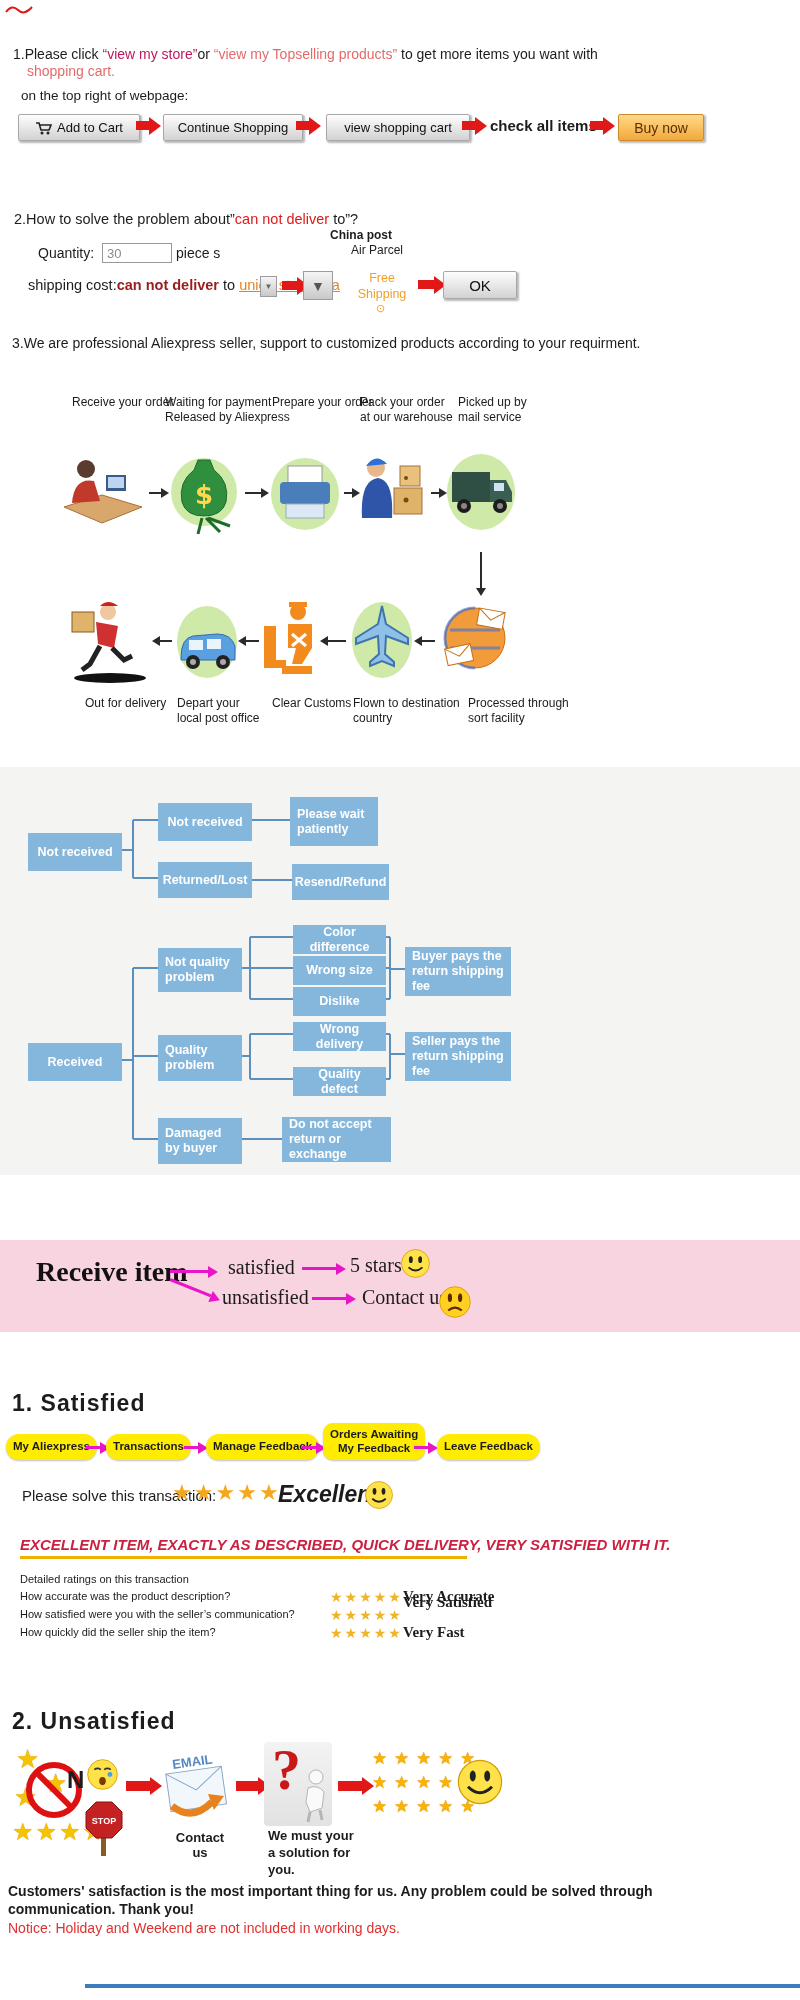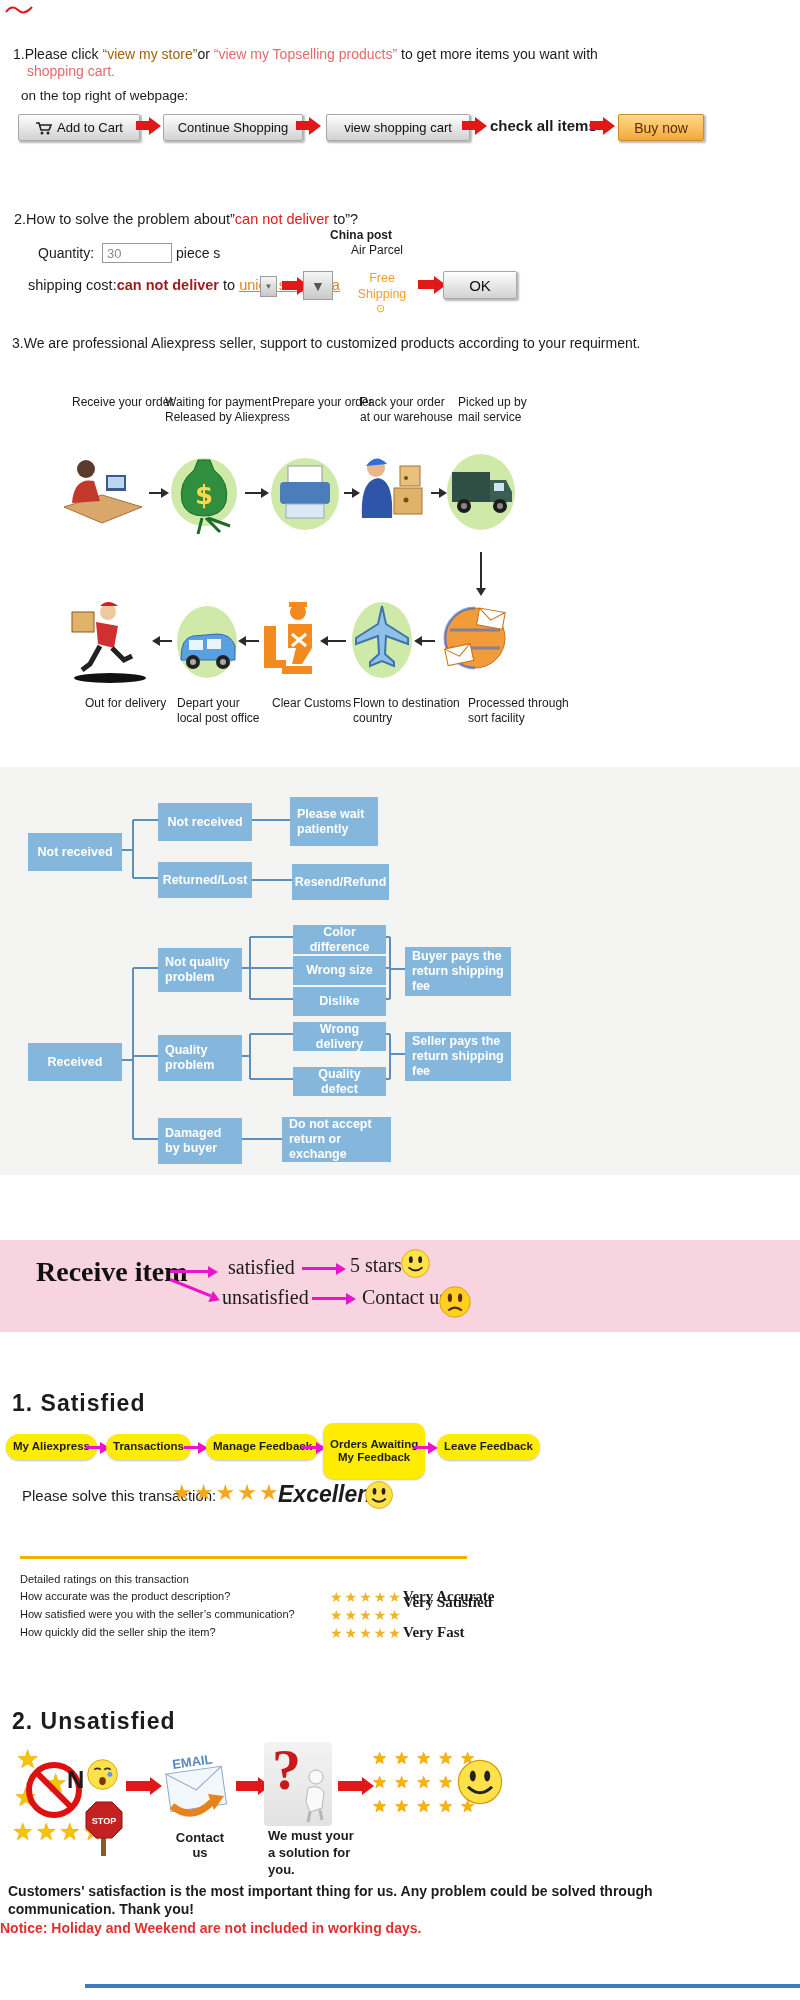--- a/index.html
+++ b/index.html
@@ -59,21 +59,21 @@
 </head>
 <body>
 
 <div id="page">
 
   <svg class="abs" style="left:4px;top:2px" width="30" height="14">
     <path d="M2 10 Q8 2 14 8 T28 5" stroke="#e01818" stroke-width="2" fill="none"></path>
   </svg>
 
   <div class="abs" style="left:13px;top:46px;font-size:14px">
-    <span>1.Please click </span><span style="color:#a16207">“view my store”</span><span>or </span><span style="color:#e46a6a">“view my Topselling products”</span><span> to get more items you want with</span>
+    <span>1.Please click </span><span style="color:#be185d">“view my store”</span><span>or </span><span style="color:#e46a6a">“view my Topselling products”</span><span> to get more items you want with</span>
   </div>
   <div class="abs" style="left:27px;top:63px;font-size:14px;color:#e46a6a">shopping cart.</div>
   <div class="abs" style="left:21px;top:88px;font-size:13.5px">on the top right of webpage:</div>
 
   <div class="gbtn" style="left:18px;top:114px;width:100px">
     <svg width="17" height="14" style="margin-right:5px">
       <path d="M1 2 h3 l2 7 h8 l2-5 h-11" stroke="#222" stroke-width="1.6" fill="none"></path>
       <circle cx="7" cy="12" r="1.5" fill="#222"></circle>
         <circle cx="13" cy="12" r="1.5" fill="#222"></circle>
     </svg>
@@ -299,34 +299,35 @@
   </div>
 
   <div class="abs" style="left:12px;top:1390px;font-size:23px;font-weight:bold;letter-spacing:1px">1. Satisfied</div>
 
   <div class="pill" style="left:6px;top:1434px">My Aliexpress</div>
   <div class="mar" style="left:86px;top:1446px;width:14px"></div>
   <div class="pill" style="left:106px;top:1434px">Transactions</div>
   <div class="mar" style="left:184px;top:1446px;width:14px"></div>
   <div class="pill" style="left:206px;top:1434px">Manage Feedback</div>
   <div class="mar" style="left:302px;top:1446px;width:14px"></div>
-  <div class="pill" style="left:323px;top:1423px;height:56px;border-radius:10px">Orders Awaiting
+  <div class="pill" style="left:323px;top:1423px;height:37px;border-radius:10px">Orders Awaiting
 My Feedback</div>
   <div class="mar" style="left:414px;top:1446px;width:14px"></div>
   <div class="pill" style="left:437px;top:1434px">Leave Feedback</div>
 
   <div class="abs" style="left:22px;top:1487px;font-size:15px">Please solve this transaction:</div>
   <div class="abs starrow" style="left:172px;top:1480px;font-size:22px"><span>★</span><span>★</span><span>★</span><span>★</span><span>★</span></div>
   <div class="abs" style="left:278px;top:1481px;font-size:23px;font-weight:bold;font-style:italic">Excellent</div>
   <svg class="abs" style="left:364px;top:1480px" width="30" height="30" viewBox="0 0 40 40">
     <circle cx="20" cy="20" r="18" fill="#ffe24a" stroke="#d49a00"></circle>
     <ellipse cx="14" cy="15" rx="2.5" ry="4.5" fill="#222"></ellipse>
       <ellipse cx="26" cy="15" rx="2.5" ry="4.5" fill="#222"></ellipse>
     <path d="M11 25 Q20 33 29 25" stroke="#222" stroke-width="2.5" fill="none"></path>
   </svg>
+  <div class="abs" style="left:20px;top:1536px;font-size:15px;font-weight:bold;font-style:italic;color:#cc2040">EXCELLENT ITEM, EXACTLY AS DESCRIBED, QUICK DELIVERY, VERY SATISFIED WITH IT.</div>
   <div class="abs" style="left:20px;top:1556px;width:447px;height:3px;background:#f0b000"></div>
   <div class="abs qtext" style="left:20px;top:1573px">Detailed ratings on this transaction</div>
 
   <div class="abs qtext" style="left:20px;top:1590px">How accurate was the product description?</div>
   <div class="abs smallstars" style="left:330px;top:1589px"><span>★</span><span>★</span><span>★</span><span>★</span><span>★</span></div>
   <div class="abs ans" style="left:403px;top:1588px">Very Accurate</div>
 
   <div class="abs qtext" style="left:20px;top:1608px">How satisfied were you with the seller’s communication?</div>
   <div class="abs smallstars" style="left:330px;top:1607px"><span>★</span><span>★</span><span>★</span><span>★</span><span>★</span></div>
   <div class="abs ans" style="left:403px;top:1594px">Very Satisfied</div>
@@ -405,16 +406,16 @@
     </div>
   <svg class="abs" style="left:456px;top:1758px" width="48" height="48" viewBox="0 0 40 40">
     <circle cx="20" cy="20" r="18" fill="#ffe24a" stroke="#d49a00"></circle>
     <ellipse cx="14" cy="15" rx="2.5" ry="4.5" fill="#222"></ellipse>
       <ellipse cx="26" cy="15" rx="2.5" ry="4.5" fill="#222"></ellipse>
     <path d="M10 24 Q20 34 30 24" stroke="#222" stroke-width="2.5" fill="none"></path>
   </svg>
 
   <div class="abs pre" style="left:8px;top:1882px;font-weight:bold;font-size:14px;line-height:1.3">Customers' satisfaction is the most important thing for us. Any problem could be solved through
 communication. Thank you!</div>
-  <div class="abs" style="left:0;top:1920px;font-weight:bold;font-size:14px;color:#e03030">Notice: Holiday and Weekend are not included in working days.</div>
+  <div class="abs" style="left:8px;top:1920px;font-weight:normal;font-size:14px;color:#e03030">Notice: Holiday and Weekend are not included in working days.</div>
 
   <div class="abs" style="left:85px;top:1984px;width:715px;height:4px;background:#3e7dbd"></div>
 </div>
 
 </body></html>

